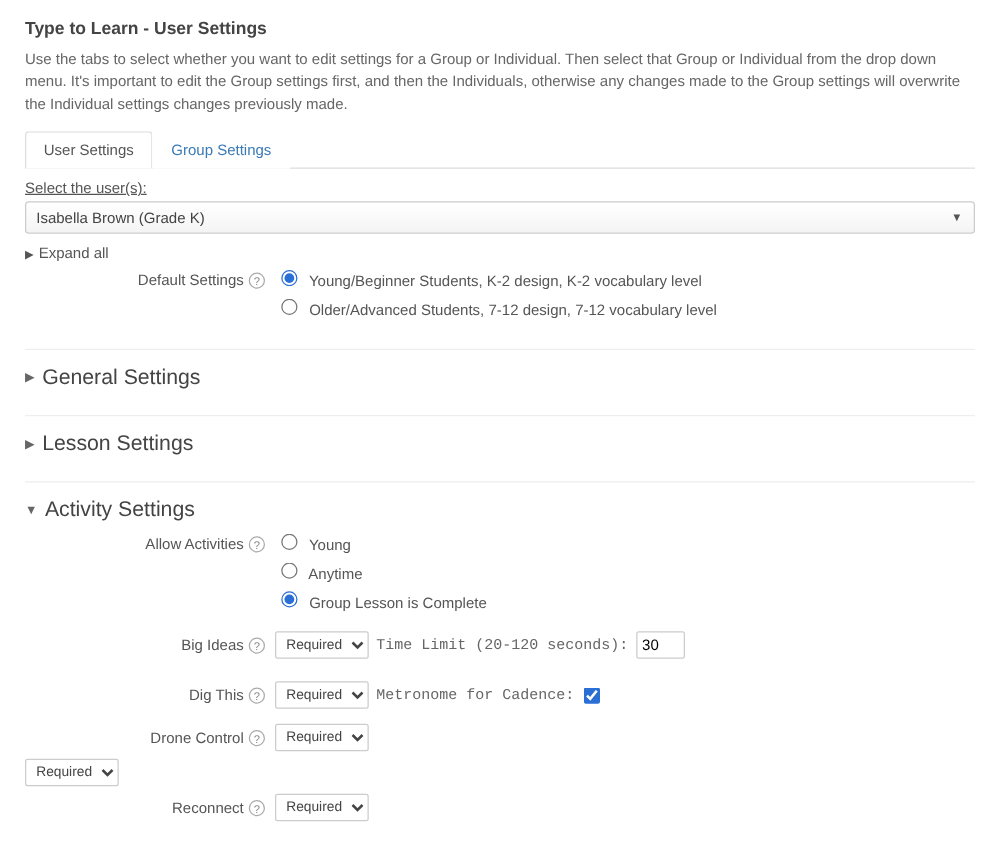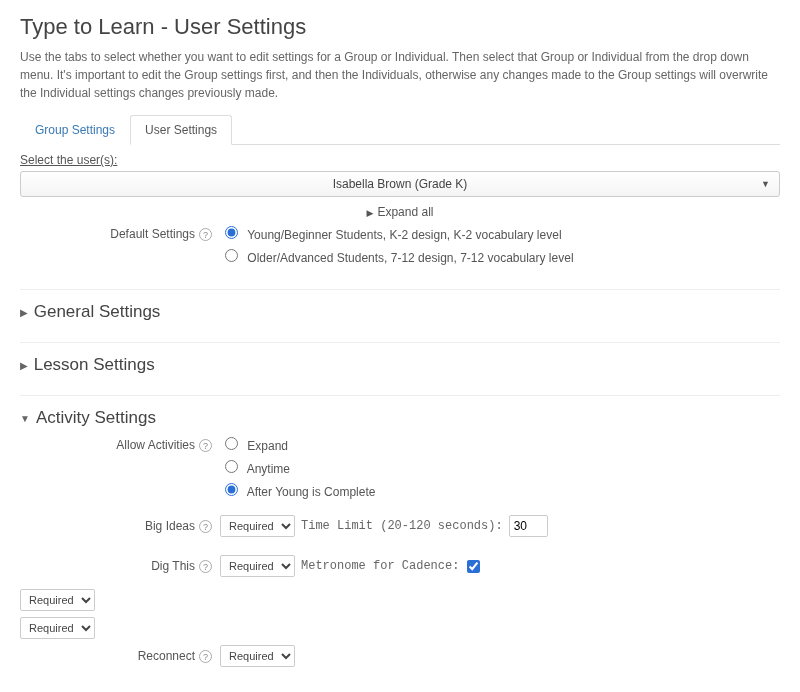--- a/index.html
+++ b/index.html
@@ -5,22 +5,22 @@
   * { box-sizing: border-box; }
   body {
     margin: 0;
     padding: 10px 20px;
     font-family: "Segoe UI", Arial, sans-serif;
     font-size: 13px;
     color: #555;
     background: #fff;
   }
   h1 {
-    font-size: 22px;
-    font-weight: 400;
+    font-size: 14px;
+    font-weight: 700;
     color: #444;
     margin: 4px 0 8px 0;
   }
   .intro {
     font-size: 12px;
     color: #666;
     line-height: 1.5;
     margin-bottom: 12px;
   }
   .tabs {
@@ -54,36 +54,35 @@
   .user-select {
     width: 100%;
     padding: 5px 8px;
     font-size: 12px;
     border: 1px solid #ccc;
     border-radius: 3px;
     background: linear-gradient(#fff,#f4f4f4);
     color: #444;
     appearance: none;
     position: relative;
-    text-align: center;
   }
   .select-wrap {
     position: relative;
   }
   .select-caret {
     position: absolute;
     right: 10px;
     top: 50%;
     transform: translateY(-50%);
     pointer-events: none;
     font-size: 9px;
     color: #555;
   }
   .expand-all {
-    text-align: center;
+    text-align: left;
     font-size: 12px;
     color: #555;
     margin: 8px 0 4px 0;
     cursor: pointer;
   }
   .expand-all .tri { font-size: 9px; margin-right: 4px; color:#555;}
   .row {
     display: flex;
     align-items: flex-start;
     margin: 4px 0;
@@ -168,22 +167,22 @@
     margin: 6px 0;
   }
 </style>
 </head>
 <body>
 
 <h1>Type to Learn - User Settings</h1>
 <div class="intro">Use the tabs to select whether you want to edit settings for a Group or Individual. Then select that Group or Individual from the drop down menu. It's important to edit the Group settings first, and then the Individuals, otherwise any changes made to the Group settings will overwrite the Individual settings changes previously made.</div>
 
 <div class="tabs">
+  <div class="tab active">User Settings</div>
   <div class="tab">Group Settings</div>
-  <div class="tab active">User Settings</div>
 </div>
 
 <div class="select-label">Select the user(s):</div>
 <div class="select-wrap">
   <select class="user-select">
     <option>Isabella Brown (Grade K)</option>
   </select>
   <span class="select-caret">▼</span>
 </div>
 
@@ -222,29 +221,29 @@
   <span>Activity Settings</span>
 </div>
 
 <div class="row">
   <div class="row-label">
     <span>Allow Activities</span><span class="help">?</span>
   </div>
   <div class="row-body">
     <label class="radio-opt">
       <input type="radio" name="allow" style="">
-      <span>Expand</span>
+      <span>Young</span>
     </label>
     <label class="radio-opt">
       <input type="radio" name="allow" style="">
       <span>Anytime</span>
     </label>
     <label class="radio-opt">
       <input type="radio" name="allow" checked="" style="">
-      <span>After Young is Complete</span>
+      <span>Group Lesson is Complete</span>
     </label>
   </div>
 </div>
 
 <div class="row activity-row">
   <div class="row-label">
     <span>Big Ideas</span><span class="help">?</span>
   </div>
   <div class="row-body activity-row">
     <select class="inline-select">
@@ -262,20 +261,23 @@
   <div class="row-body activity-row">
     <select class="inline-select">
       <option>Required</option>
     </select>
     <span class="inline-text">Metronome for Cadence:</span>
     <input type="checkbox" class="cbx" checked="" style="">
   </div>
 </div>
 
 <div class="row activity-row">
+  <div class="row-label">
+    <span>Drone Control</span><span class="help">?</span>
+  </div>
   <div class="row-body">
     <select class="inline-select">
       <option>Required</option>
     </select>
   </div>
 </div>
 
 <div class="row activity-row">
   <div class="row-body">
     <select class="inline-select">

